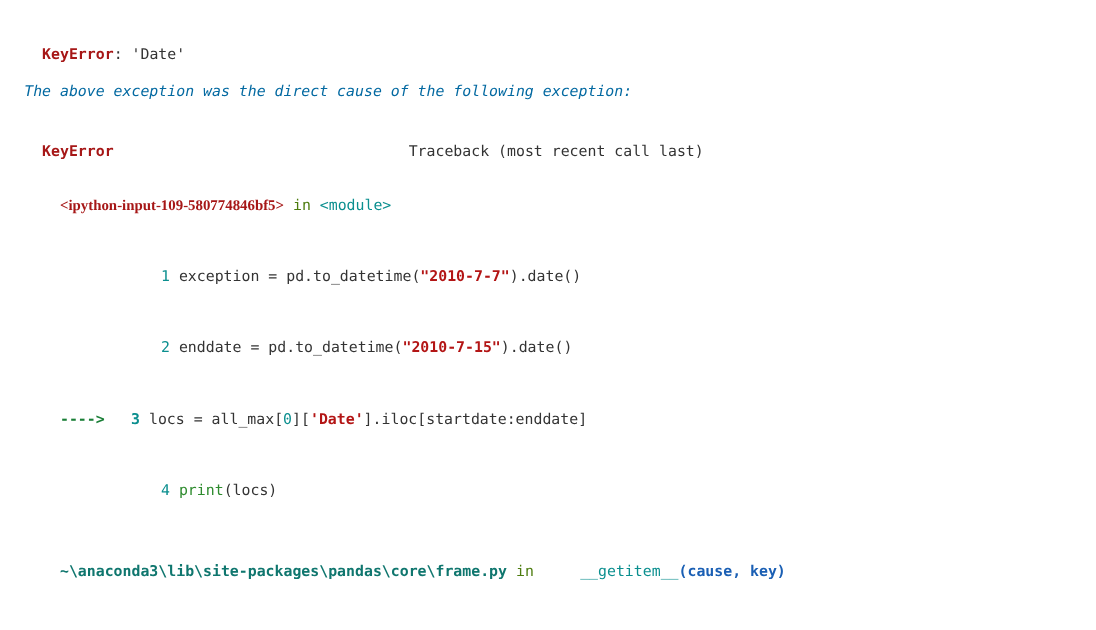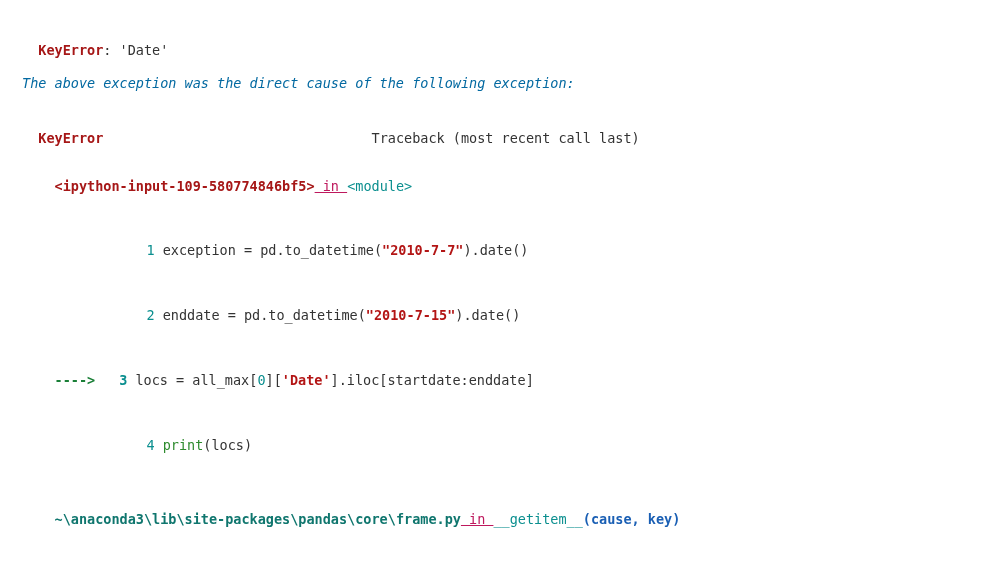--- a/index.html
+++ b/index.html
@@ -10,25 +10,25 @@
     line-height: 1.6;
     color: #333;
     background: #fff;
     white-space: nowrap;
   }
   .err-name   { color: #a61717; font-weight: bold; }
   .err-msg    { color: #333; }
   .narr       { color: #0369a1; font-style: italic; }
   .header-row { color: #333; }
   .hdr-right  { color: #333; }
-  .cell       { color: #a61717; font-weight: bold; }
-  .kw-in      { color: #be185d; text-decoration: underline; }
+  .cell       { color: #a61717; font-weight: bold; font-family: Liberation Serif, serif; }
+  .kw-in      { color: #4d7c0f; }
   .module     { color: #0b8f8f; }
   .path       { color: #0f766e; font-weight: bold; }
-  .func       { color: #0b8f8f; }
+  .func       { color: #0b8f8f; margin-left: 34px; }
   .sig        { color: #1a5fb4; font-weight: bold; }
 
   .lnum       { display:inline-block; width: 60px; text-align:right; color: #0b8f8f; }
   .lnum-cur   { display:inline-block; width: 60px; text-align:right; color: #0b8f8f; font-weight: bold; }
   .arrow      { color: #1a7f37; font-weight: bold; }
   .gut        { display:inline-block; width: 40px; text-align:left; }
 
   .code       { color: #333; }
   .str        { color: #b31515; font-weight: bold; }
   .op         { color: #333; }

